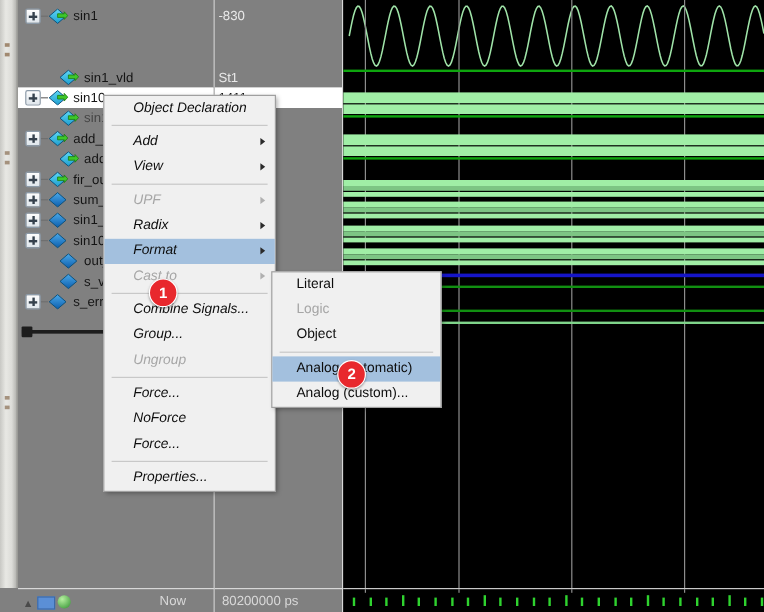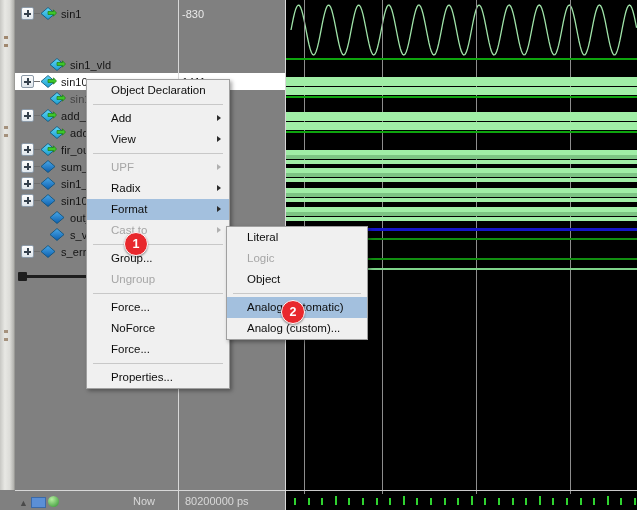--- a/index.html
+++ b/index.html
@@ -60,21 +60,21 @@
   .tickmaj{position:absolute;top:5px;width:2px;height:9px;background:#2fd32f;}
   .botlabel{position:absolute;font-size:11px;color:#d8d8d8;}
   .icoA{position:absolute;left:4px;top:7px;font-size:9px;color:#4a4a4a;}
   .icoB{position:absolute;left:16px;top:6px;width:13px;height:9px;background:#5b8fd6;border:1px solid #3c6aa8;}
   .icoC{position:absolute;left:33px;top:5px;width:11px;height:11px;border-radius:50%;
         background:radial-gradient(circle at 35% 30%,#b6f0a0,#2f8f2f);}
 
   
   .menu{position:absolute;background:#f0f0f0;border:1px solid #a0a0a0;
         box-shadow:2px 2px 4px rgba(0,0,0,.35);}
-  .menu1{left:86px;top:79px;width:142px;}
+  .menu1{left:86px;top:79px;width:142px;font-style:italic;}
   .menu2{left:226px;top:226px;width:140px;}
   .mi{position:relative;height:21px;line-height:21px;padding-left:24px;font-size:11.5px;color:#0d0d0d;white-space:nowrap;}
   .mi.dis{color:#a6a6a6;}
   .mi.hl{background:#a3c0de;}
   .arrow{position:absolute;right:8px;top:7px;width:0;height:0;
         border-left:4px solid #2b2b2b;border-top:3.5px solid transparent;border-bottom:3.5px solid transparent;}
   .arrow.dis{border-left-color:#b0b0b0;}
   .sep{height:1px;background:#c8c8c8;margin:3px 6px;}
   .menu1 .mi{padding-left:24px;}
   .menu2 .mi{padding-left:20px;}
@@ -335,20 +335,23 @@
           </svg>
         </div>
         <span class="nmlabel" style="">s_err</span>
       </div>
     </div>
 
   <div class="values" id="values-pane">
       <div class="rowband rowsel" style="top: 73px; left: 0px; width: 106px; z-index: 0;"></div>
       <div class="row" style="top: 5px; width: 106px;">
         <span class="val" style="">-830</span>
+      </div>
+      <div class="row" style="top: 56px; width: 106px;">
+        <span class="val" style="">St1</span>
       </div>
       <div class="row rowsel" style="top: 73px; width: 106px;">
         <span class="val" style="color:#111;">1411</span>
       </div>
       <div class="row" style="top: 158px; width: 106px;">
         <span class="val" style="">95</span>
       </div>
     </div>
 
   <div class="hscroll">
@@ -438,20 +441,21 @@
       <div class="mi"><span>Object Declaration</span></div>
       <div class="sep"></div>
       <div class="mi"><span>Add</span><span class="arrow"></span></div>
       <div class="mi"><span>View</span><span class="arrow"></span></div>
       <div class="sep"></div>
       <div class="mi dis"><span>UPF</span><span class="arrow dis"></span></div>
       <div class="mi"><span>Radix</span><span class="arrow"></span></div>
       <div class="mi hl"><span>Format</span><span class="arrow"></span></div>
       <div class="mi dis"><span>Cast to</span><span class="arrow dis"></span></div>
       <div class="sep"></div>
+      <div class="mi"><span>Combine Signals...</span></div>
       <div class="mi"><span>Group...</span></div>
       <div class="mi dis"><span>Ungroup</span></div>
       <div class="sep"></div>
       <div class="mi"><span>Force...</span></div>
       <div class="mi"><span>NoForce</span></div>
       <div class="mi"><span>Force...</span></div>
       <div class="sep"></div>
       <div class="mi"><span>Properties...</span></div>
     </div>
 

